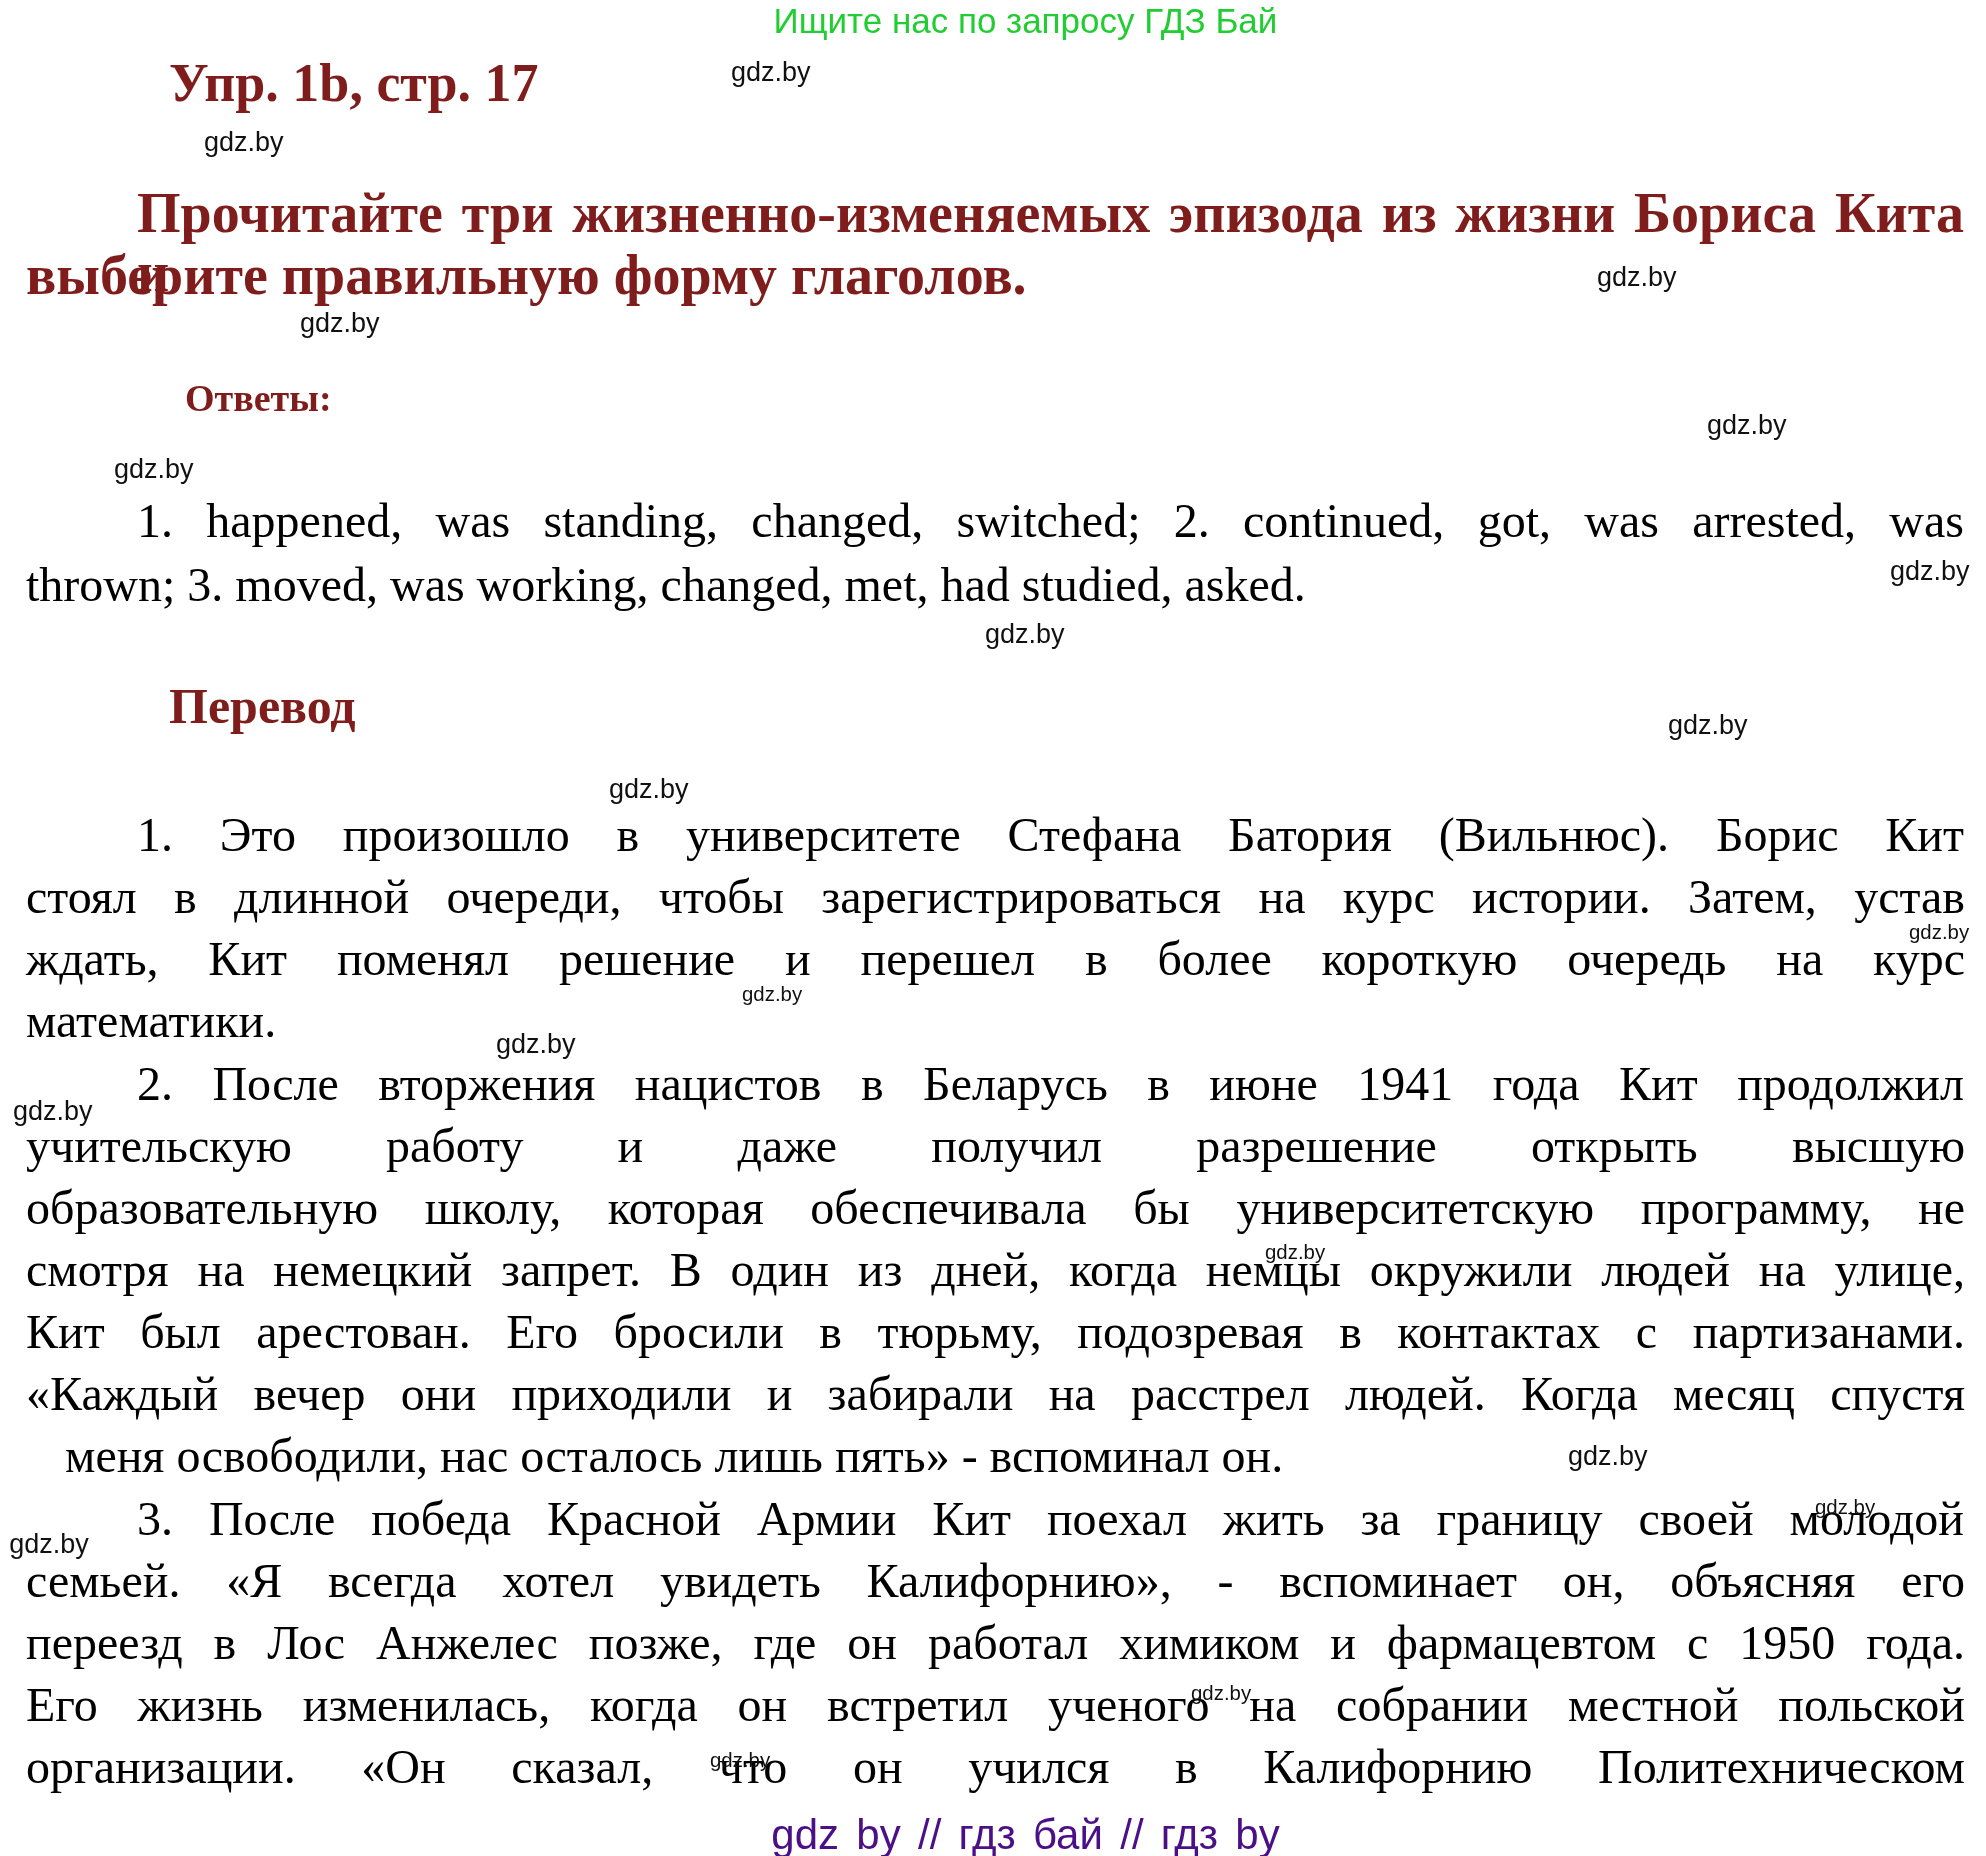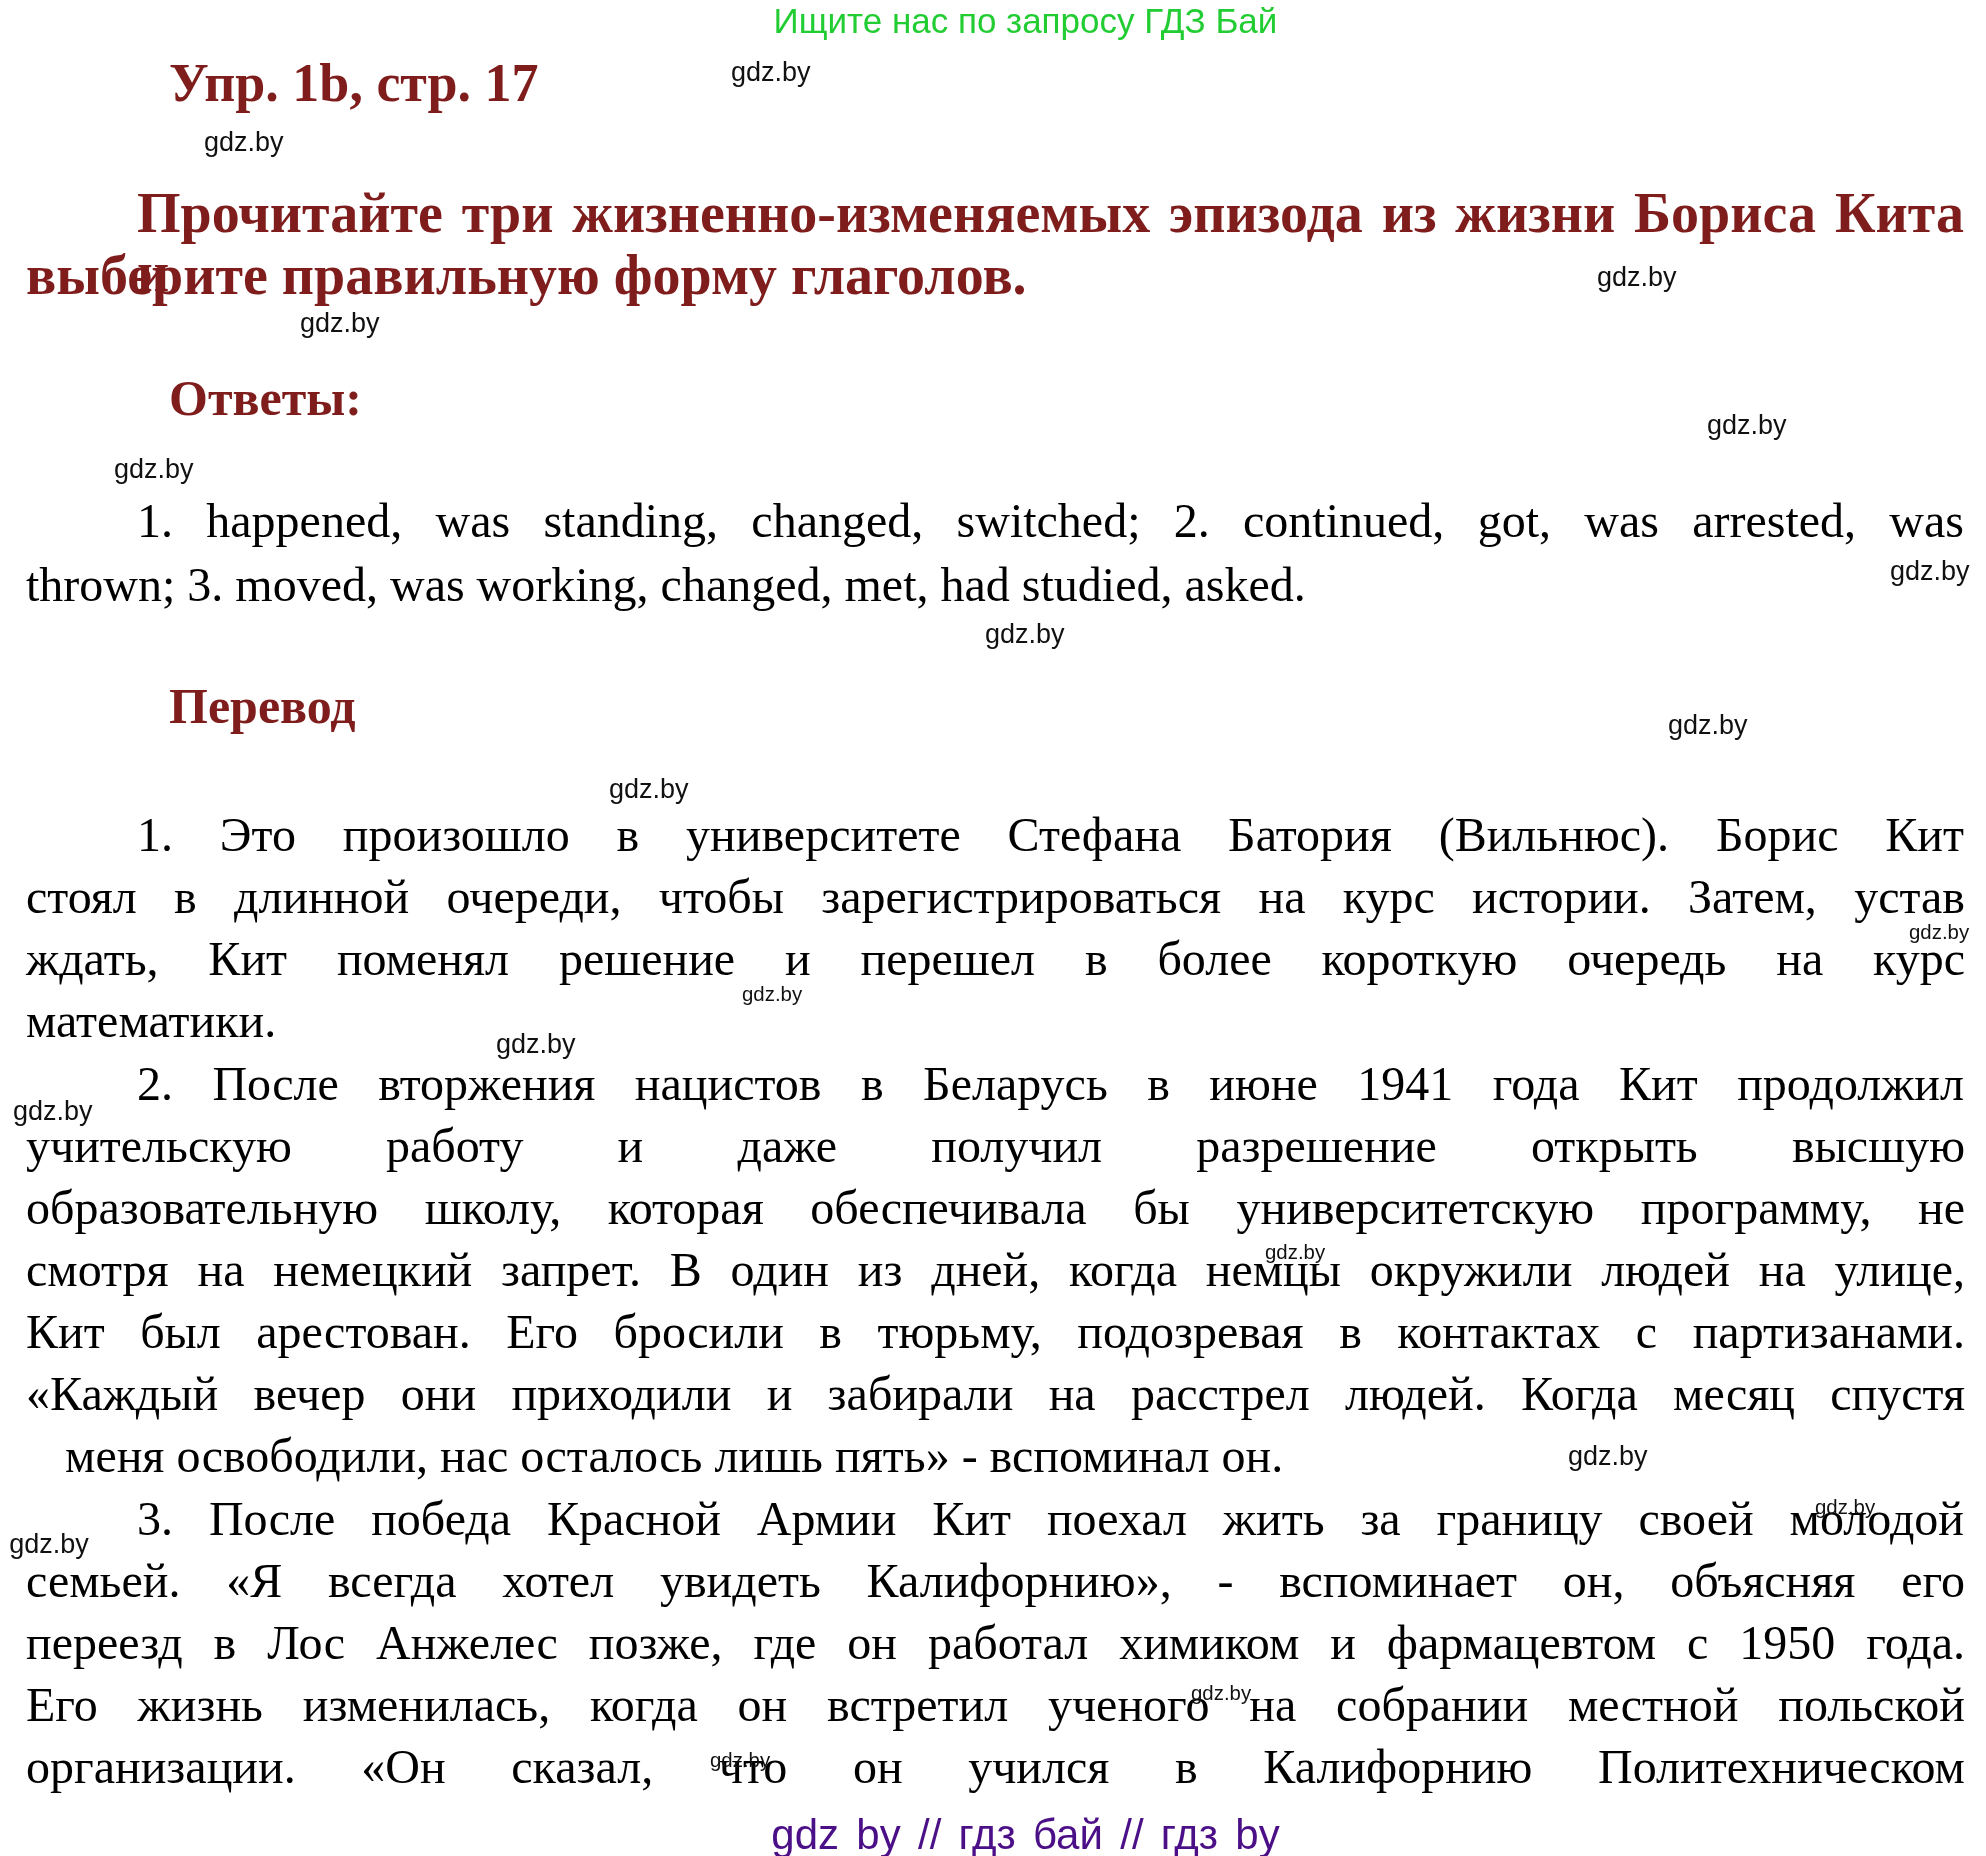--- a/index.html
+++ b/index.html
@@ -25,21 +25,21 @@
 </head>
 <body>
 
 <div class="abs banner">Ищите нас по запросу ГДЗ Бай</div>
 
 <div class="abs h title" style="left:137px; top:54px;">Упр. 1b, стр. 17</div>
 
 <div class="hline ind h task" style="top:184px;">Прочитайте три жизненно-изменяемых эпизода из жизни Бориса Кита и</div>
 <div class="hline h task last" style="top:246px;">выберите правильную форму глаголов.</div>
 
-<div class="abs h title" style="left:137px; top:369px; font-size:50px;">Ответы:</div>
+<div class="abs h title" style="left:153px; top:369px; font-size:38px;">Ответы:</div>
 
 <div class="line ind" style="top:493px;">1. happened, was standing, changed, switched; 2. continued, got, was arrested, was</div>
 <div class="line last" style="top:557px;">thrown; 3. moved, was working, changed, met, had studied, asked.</div>
 
 <div class="abs h title" style="left:137px; top:677px; font-size:50px;">Перевод</div>
 
 <div class="line ind" style="top:807px;">1. Это произошло в университете Стефана Батория (Вильнюс). Борис Кит</div>
 <div class="line" style="top:869px;">стоял в длинной очереди, чтобы зарегистрироваться на курс истории. Затем, устав</div>
 <div class="line" style="top:931px;">ждать, Кит поменял решение и перешел в более короткую очередь на курс</div>
 <div class="line last" style="top:993px;">математики.</div>

